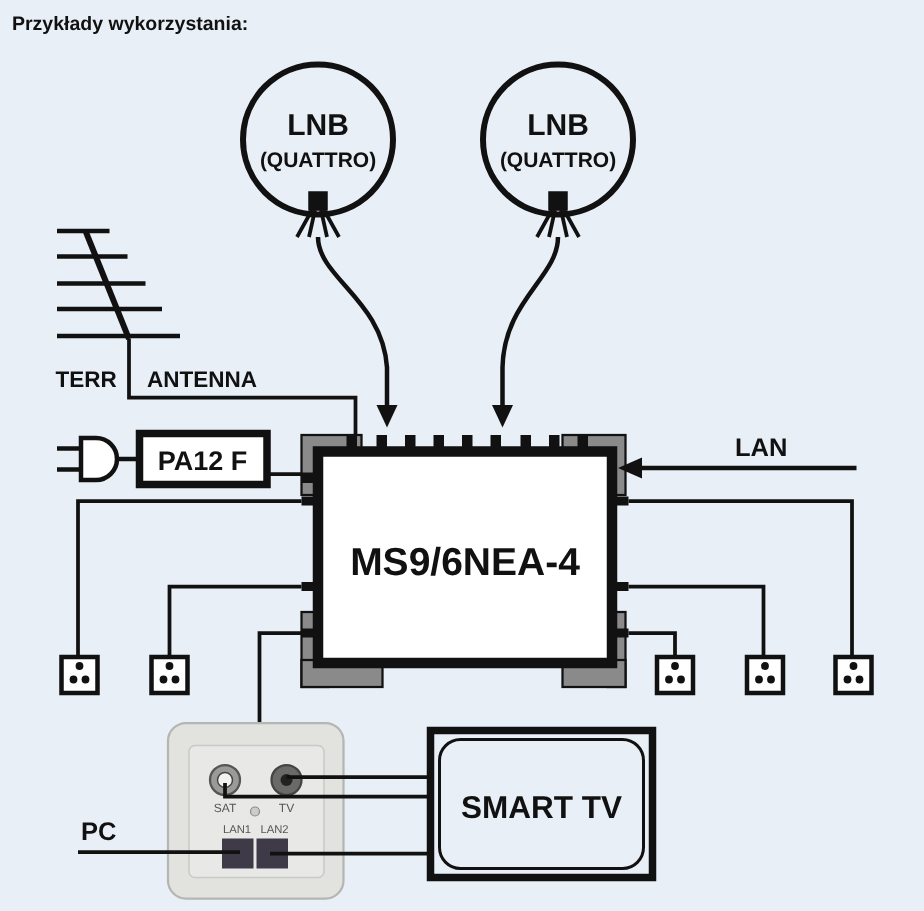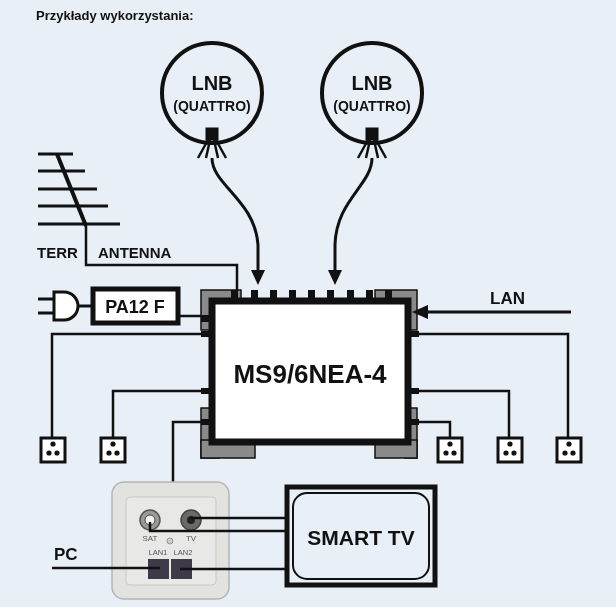--- a/index.html
+++ b/index.html
@@ -1,18 +1,18 @@
 <!DOCTYPE html>
 <html><head>
 <meta charset="utf-8">
 <style>
   html, body { margin:0; padding:0; }
   body { width:616px; height:607px; background:#e9eff7; overflow:hidden; position:relative;
          font-family:"Liberation Sans", sans-serif; }
-  #title { position:absolute; left:8px; top:8px; font-size:13px; font-weight:bold; color:#111;margin-left:28px; }
+  #title { position:absolute; left:8px; top:8px; font-size:13px; font-weight:bold; color:#111; }
   svg { position:absolute; left:0; top:0; }
   .lbl { font-family:"Liberation Sans", sans-serif; font-weight:bold; fill:#111; }
 </style>
 </head>
 <body>
 
 <div id="title">Przykłady wykorzystania:</div>
 
 <svg width="616" height="607" viewBox="0 0 616 607">
   <g fill="none" stroke="#111" stroke-width="3">

